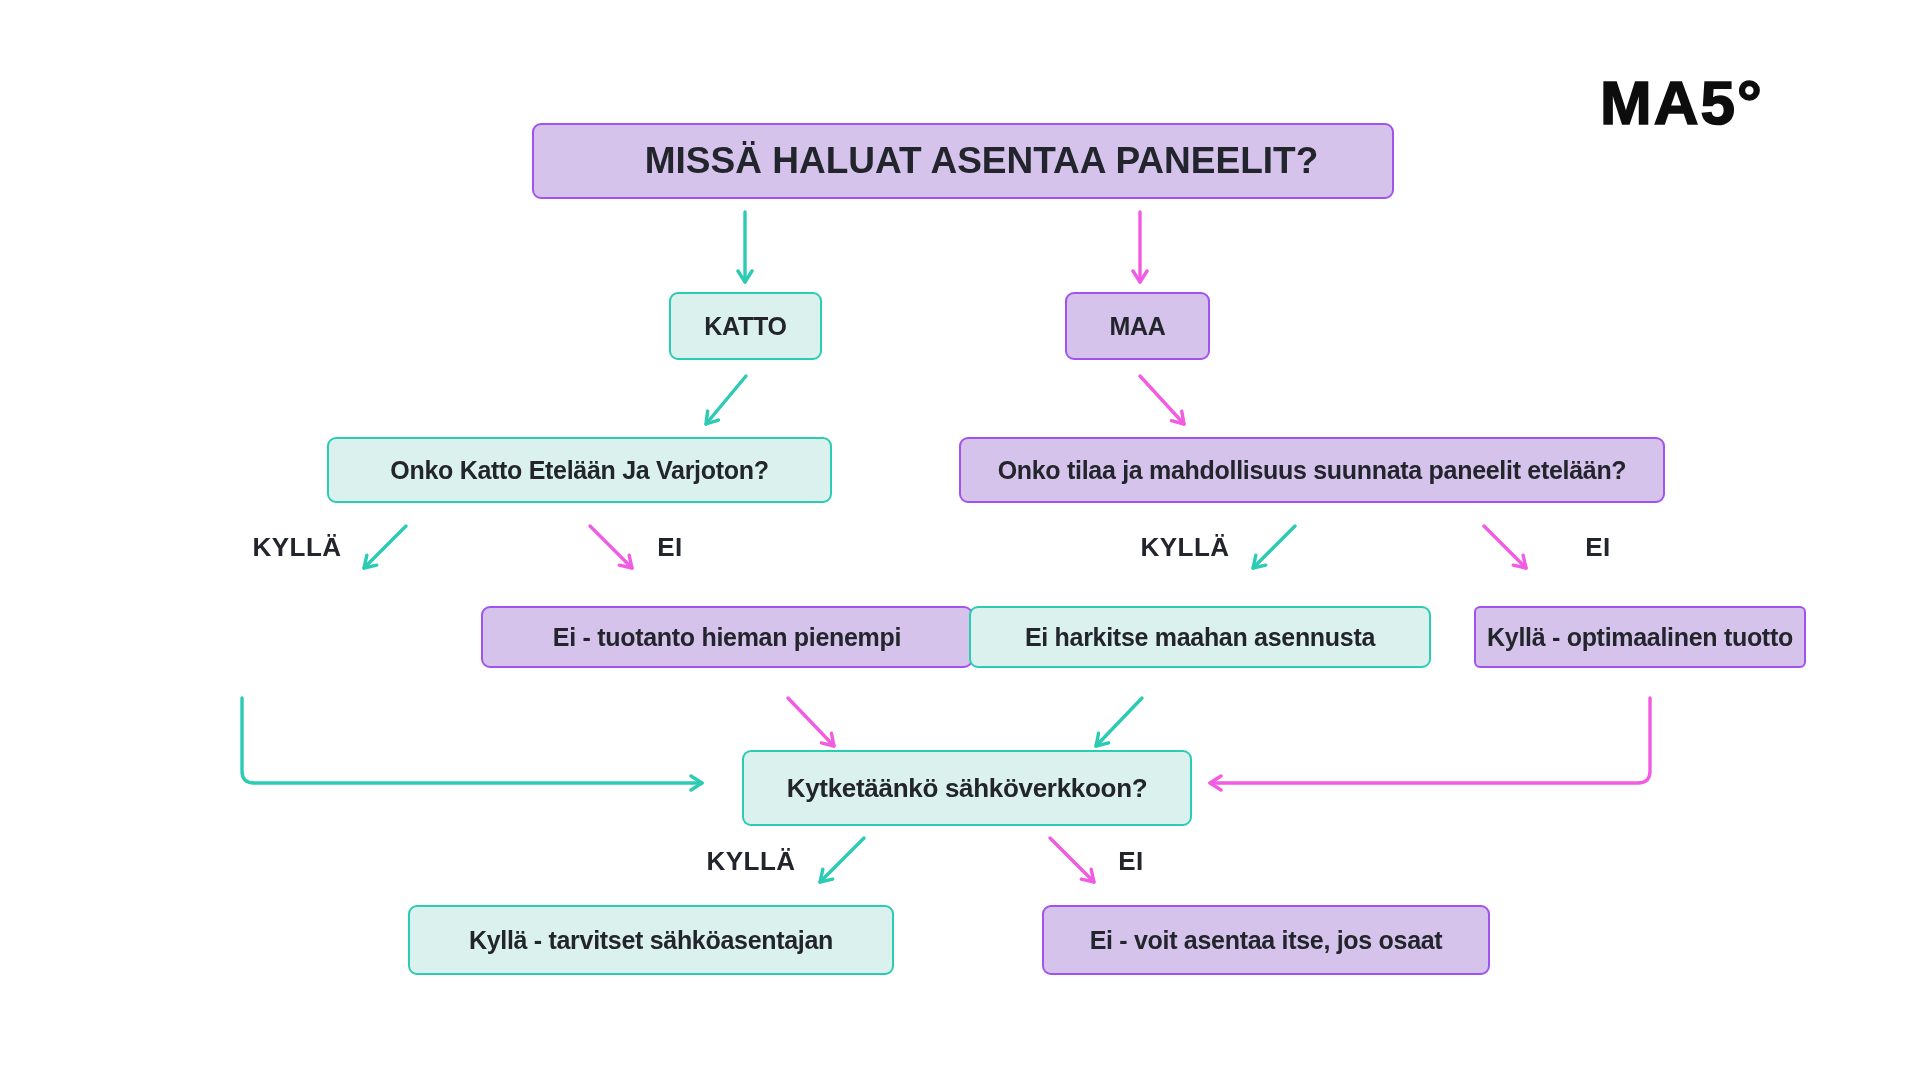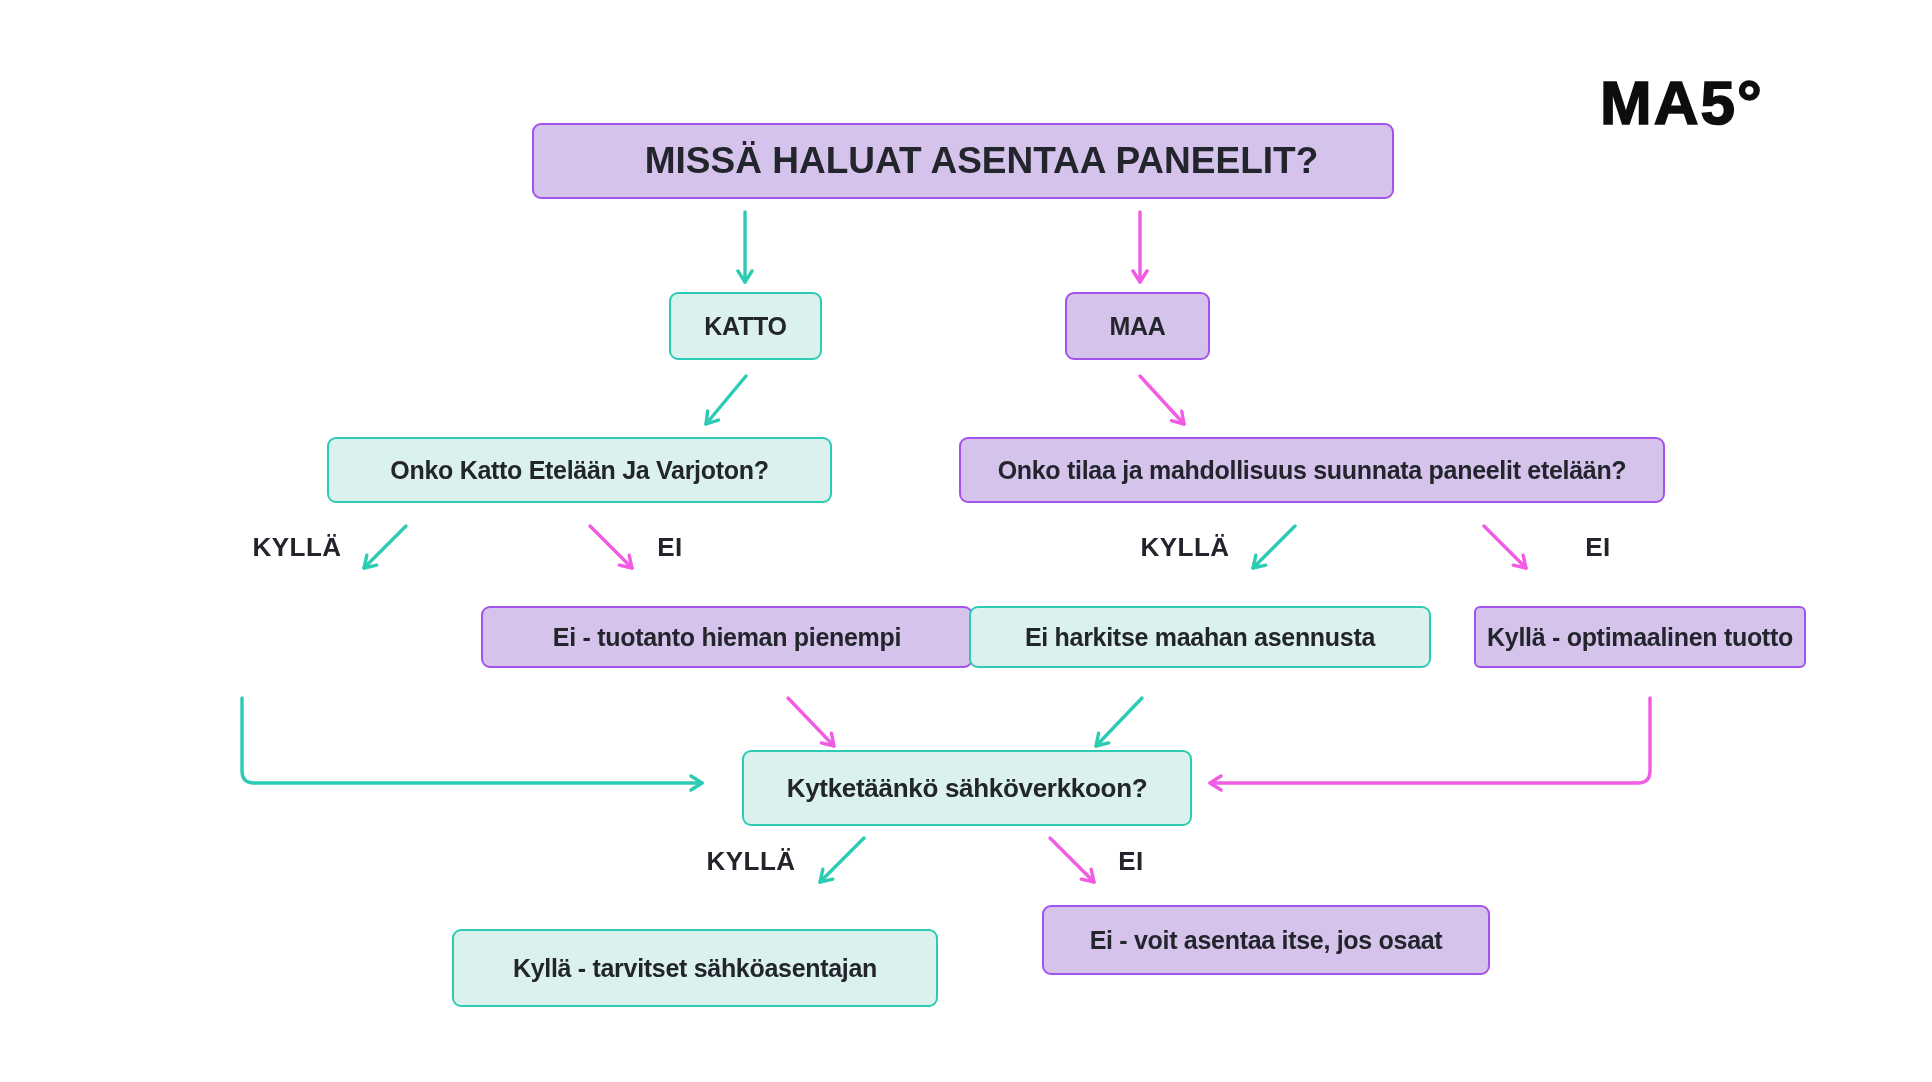--- a/index.html
+++ b/index.html
@@ -94,16 +94,16 @@
 
   <div class="box purple" style="left:481px;top:606px;width:492px;height:62px;">Ei - tuotanto hieman pienempi</div>
   <div class="box teal" style="left:969px;top:606px;width:462px;height:62px;">Ei harkitse maahan asennusta</div>
   <div class="box purple" style="left:1474px;top:606px;width:332px;height:62px;border-radius:6px;">Kyllä - optimaalinen tuotto</div>
 
   <div class="box teal" style="left:735px;top:750px;width:450px;height:76px;font-size:26px;margin-left:7px;">Kytketäänkö sähköverkkoon?</div>
 
   <div class="edge-label" style="left:751px;top:861px;">KYLLÄ</div>
   <div class="edge-label" style="left:1131px;top:861px;">EI</div>
 
-  <div class="box teal" style="left:452px;top:905px;width:486px;height:78px;margin-top:24px;">Kyllä - tarvitset sähköasentajan</div>
+  <div class="box teal" style="left:408px;top:905px;width:486px;height:70px;">Kyllä - tarvitset sähköasentajan</div>
   <div class="box purple" style="left:1042px;top:905px;width:448px;height:70px;">Ei - voit asentaa itse, jos osaat</div>
 
 </div>
 
 </body></html>

